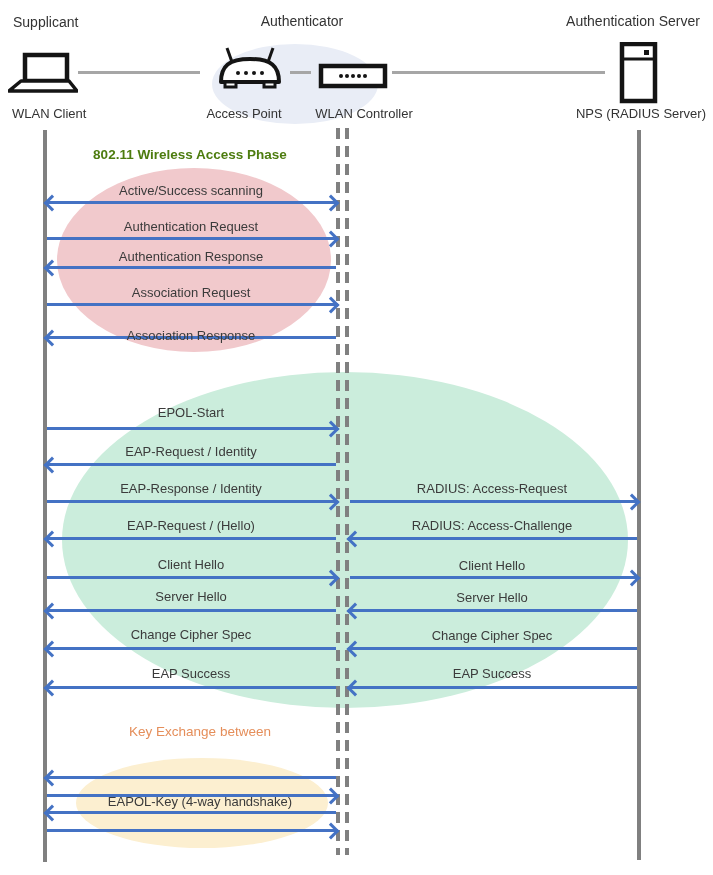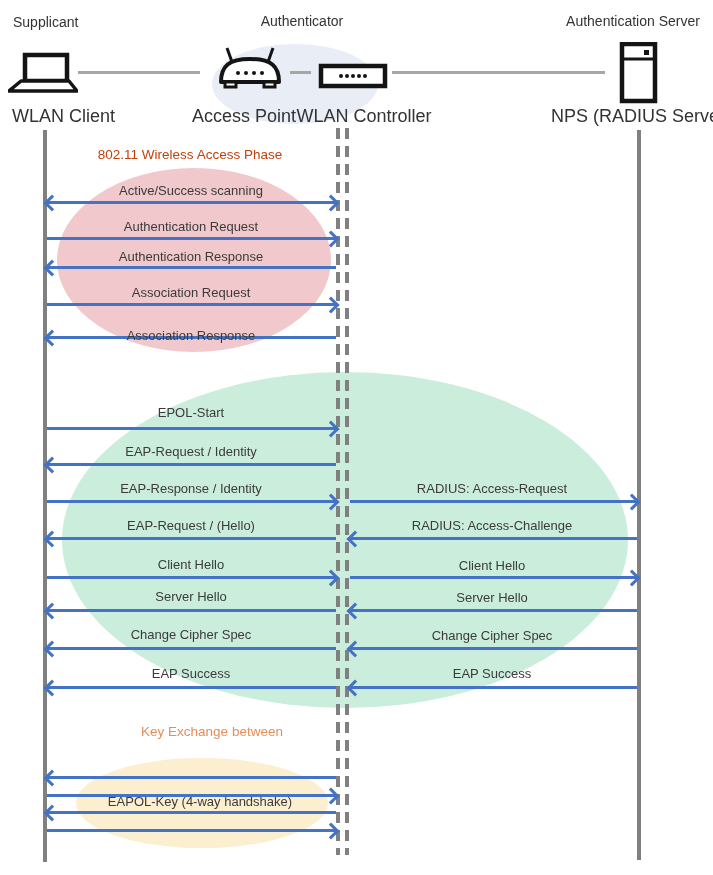--- a/index.html
+++ b/index.html
@@ -15,25 +15,25 @@
   .el-green{left:62px;top:372px;width:566px;height:336px;background:#CBEDDC;}
   .el-orange{left:76px;top:758px;width:252px;height:90px;background:#FCEFD0;}
   
   .lifeline{position:absolute;width:4px;background:#808080;}
   .dashline{position:absolute;width:4px;
     background:repeating-linear-gradient(to bottom,#808080 0 11px,transparent 11px 18px);}
   
   .conn{position:absolute;height:3px;background:#A6A6A6;}
   
   .role-title{position:absolute;font-size:14px;color:#333;white-space:nowrap;}
-  .node-label{position:absolute;font-size:18px;color:#333;white-space:nowrap;}
+  .node-label{position:absolute;font-size:13px;color:#333;white-space:nowrap;}
   .ctr{transform:translateX(-50%);}
   
   .phase-title{position:absolute;font-size:13.5px;white-space:nowrap;transform:translateX(-50%);text-align:center;}
-  .pt-red{color:#c2410c;}
+  .pt-red{color:#4d7c0f;font-weight:bold;}
   .pt-green{color:#2BAF6A;}
   .pt-orange{color:#E58E5A;line-height:19px;}
   
   .arrow{position:absolute;height:3px;background:#4472C4;}
   .ah-right::after{
     content:"";position:absolute;right:-1px;top:1.5px;width:9px;height:9px;
     border-top:3px solid #4472C4;border-right:3px solid #4472C4;
     transform:translateY(-50%) rotate(45deg);
   }
   .ah-left::before{
@@ -104,21 +104,21 @@
       <rect x="25" y="8" width="5" height="5" fill="#141414"></rect>
     </svg>
   </div>
 
   <div class="node-label" style="left:12px;top:106px">WLAN Client</div>
   <div class="node-label ctr" style="left:244px;top:106px">Access Point</div>
   <div class="node-label ctr" style="left:364px;top:106px">WLAN Controller</div>
   <div class="node-label ctr" style="left:641px;top:106px">NPS (RADIUS Server)</div>
 
   <div class="phase-title pt-red" style="left:190px;top:147px">802.11 Wireless Access Phase</div>
-  <div class="phase-title pt-orange" style="left:212px;top:722px">
+  <div class="phase-title pt-orange" style="left:200px;top:722px">
     <div>Key Exchange between</div>
   </div>
 
   <div class="arrow ah-left ah-right" style="left:47px;top:201px;width:289px"></div>
   <div class="arrow ah-right" style="left:47px;top:237px;width:289px"></div>
   <div class="arrow ah-left" style="left:47px;top:266px;width:289px"></div>
   <div class="arrow ah-right" style="left:47px;top:303px;width:289px"></div>
   <div class="arrow ah-left" style="left:47px;top:336px;width:289px"></div>
   <div class="arrow ah-right" style="left:47px;top:427px;width:289px"></div>
   <div class="arrow ah-left" style="left:47px;top:463px;width:289px"></div>

